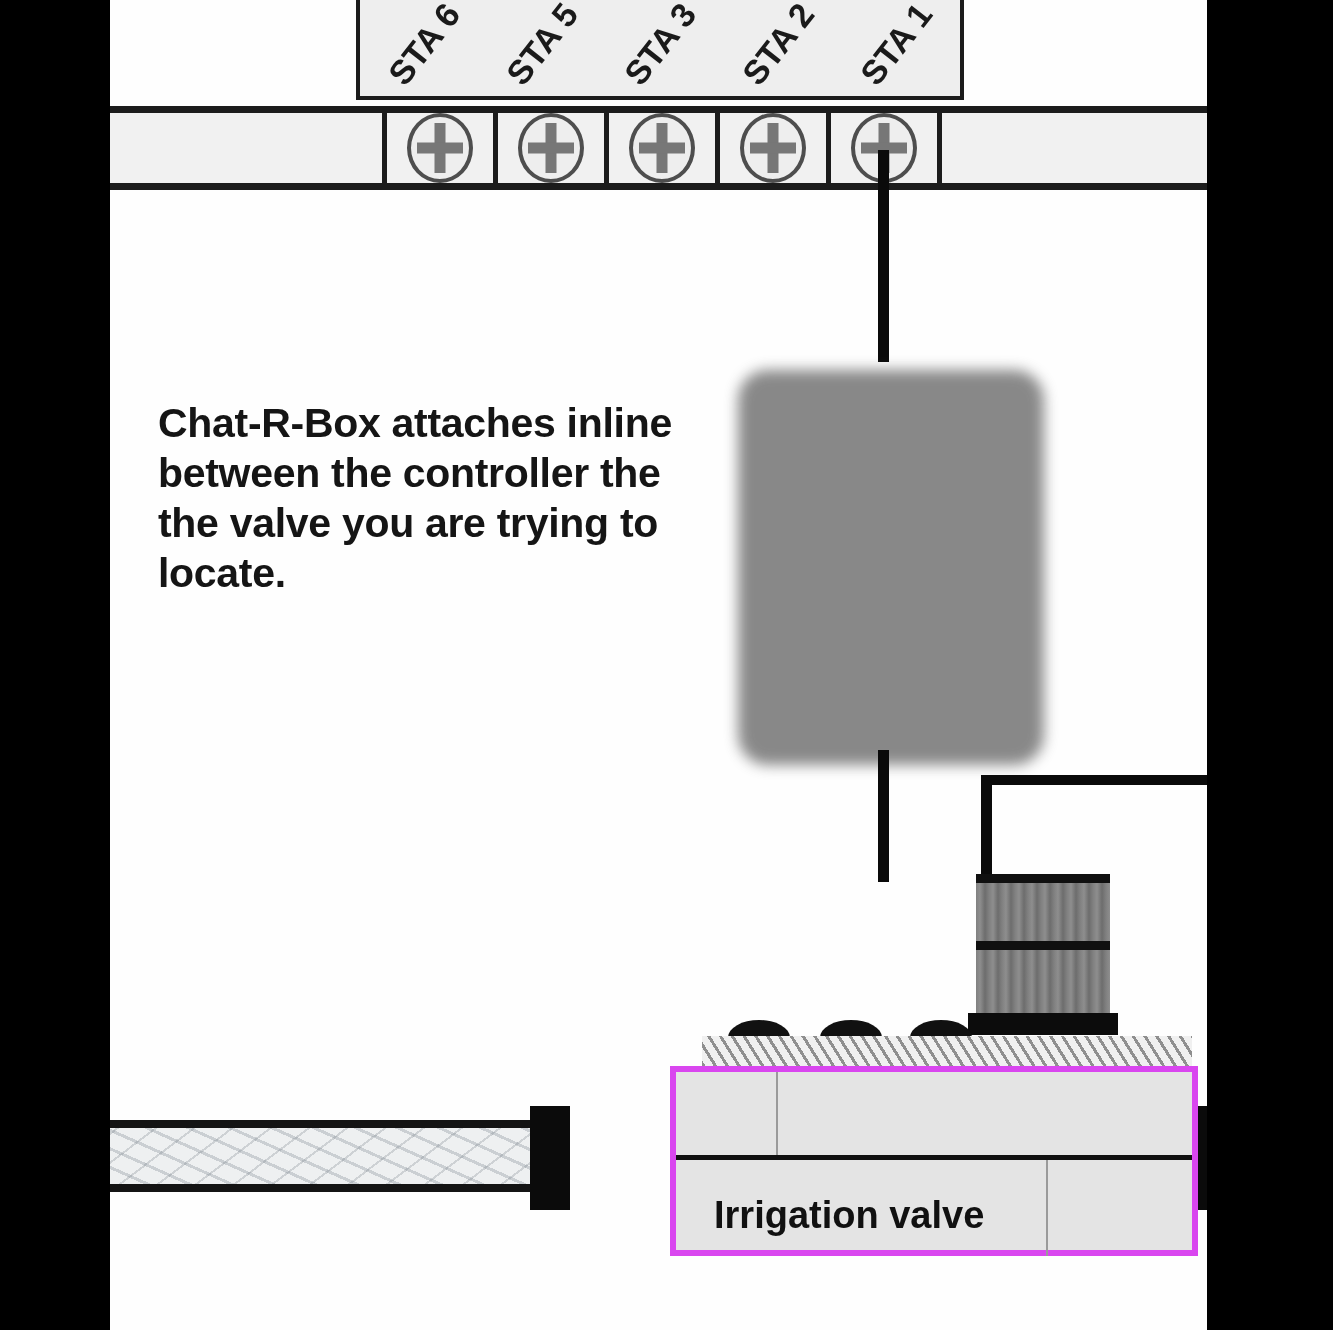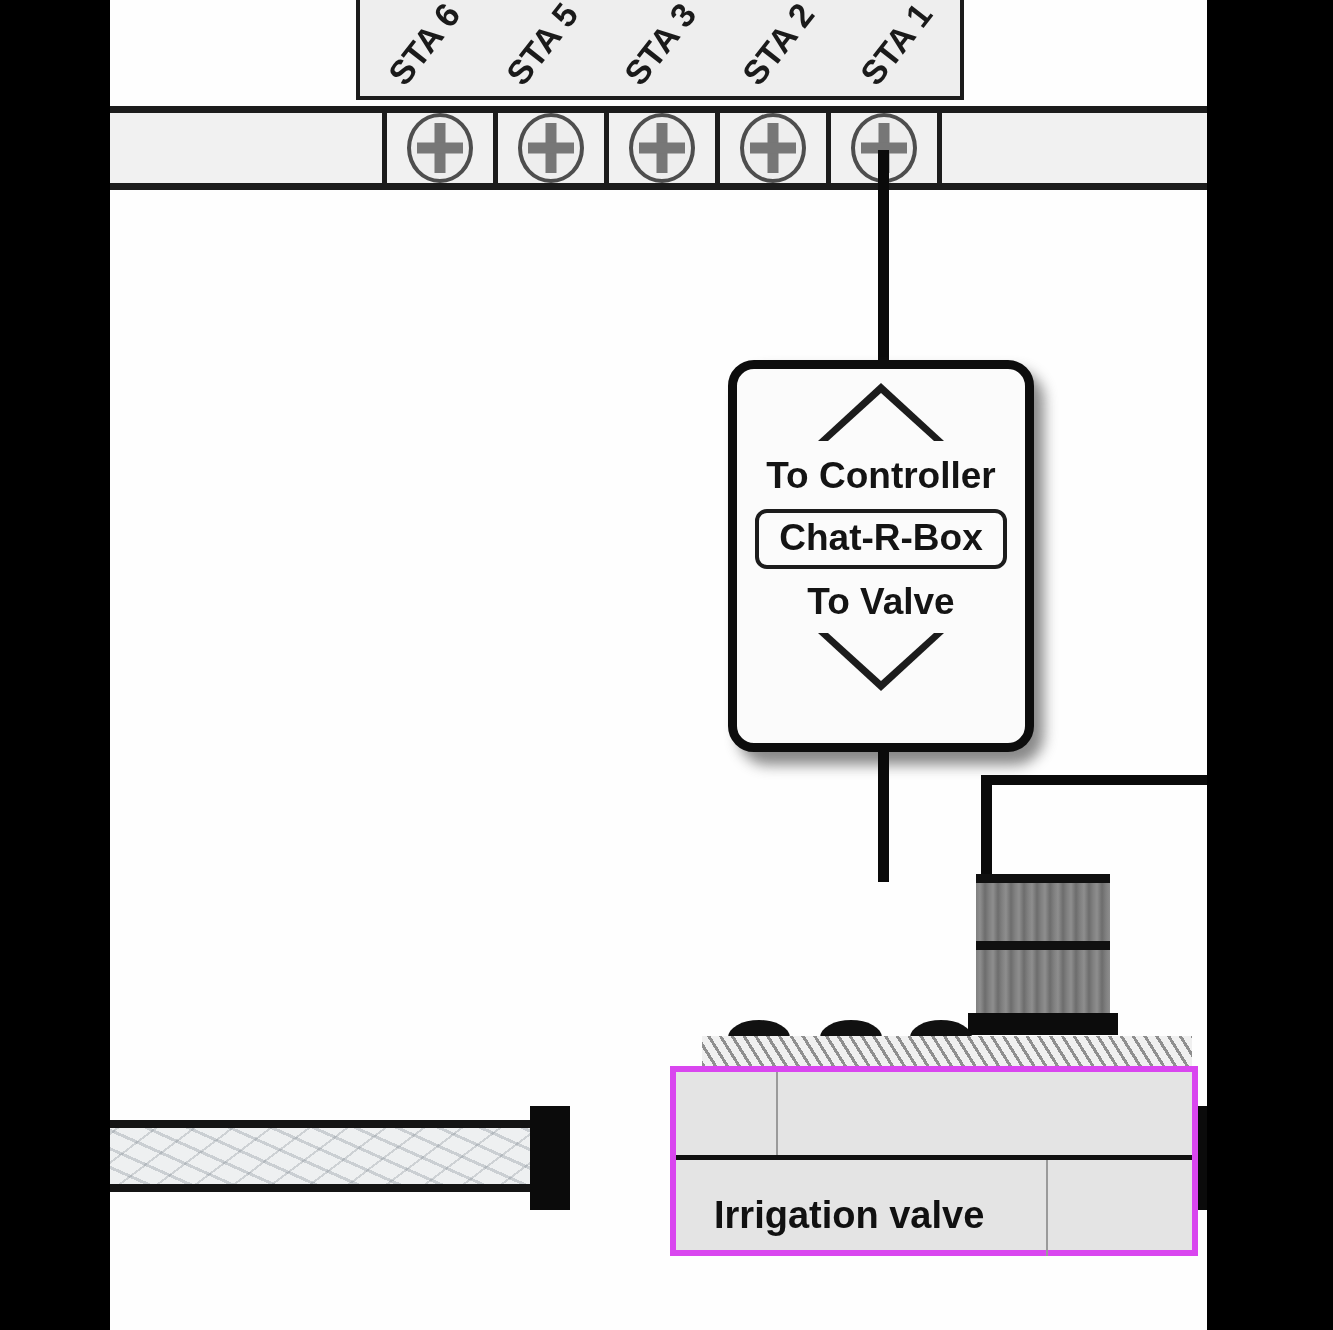--- a/index.html
+++ b/index.html
@@ -125,29 +125,23 @@
         <span class="screw"></span>
       </div>
       <div class="term-cell" style="left:716px;width:116px;">
         <span class="screw"></span>
       </div>
       <div class="term-cell" style="left:827px;width:270px;border-right:none;"></div>
     </div>
 
     <div class="wire-v" style="left:768px;top:150px;height:212px;"></div>
 
+    <div class="caption">Chat-R-Box attaches inline between the controller the the valve you are trying to locate.</div>
 
     <div class="crb-shadow"></div>
-    <div class="crb">
-      <div class="tri tri-up"></div>
-      <div class="crb-text">To Controller</div>
-      <div class="crb-pill">Chat-R-Box</div>
-      <div class="crb-text" style="margin:2px 0 10px;">To Valve</div>
-      <div class="tri tri-dn"></div>
-    </div>
 
     <div class="wire-v" style="left:768px;top:750px;height:132px;"></div>
 
     <div class="wire-v" style="left:871px;top:775px;height:108px;"></div>
     <div class="wire-h" style="left:871px;top:775px;width:226px;"></div>
 
     <div class="sol"></div>
     <div class="sol-div"></div>
     <div class="sol-base"></div>
 

